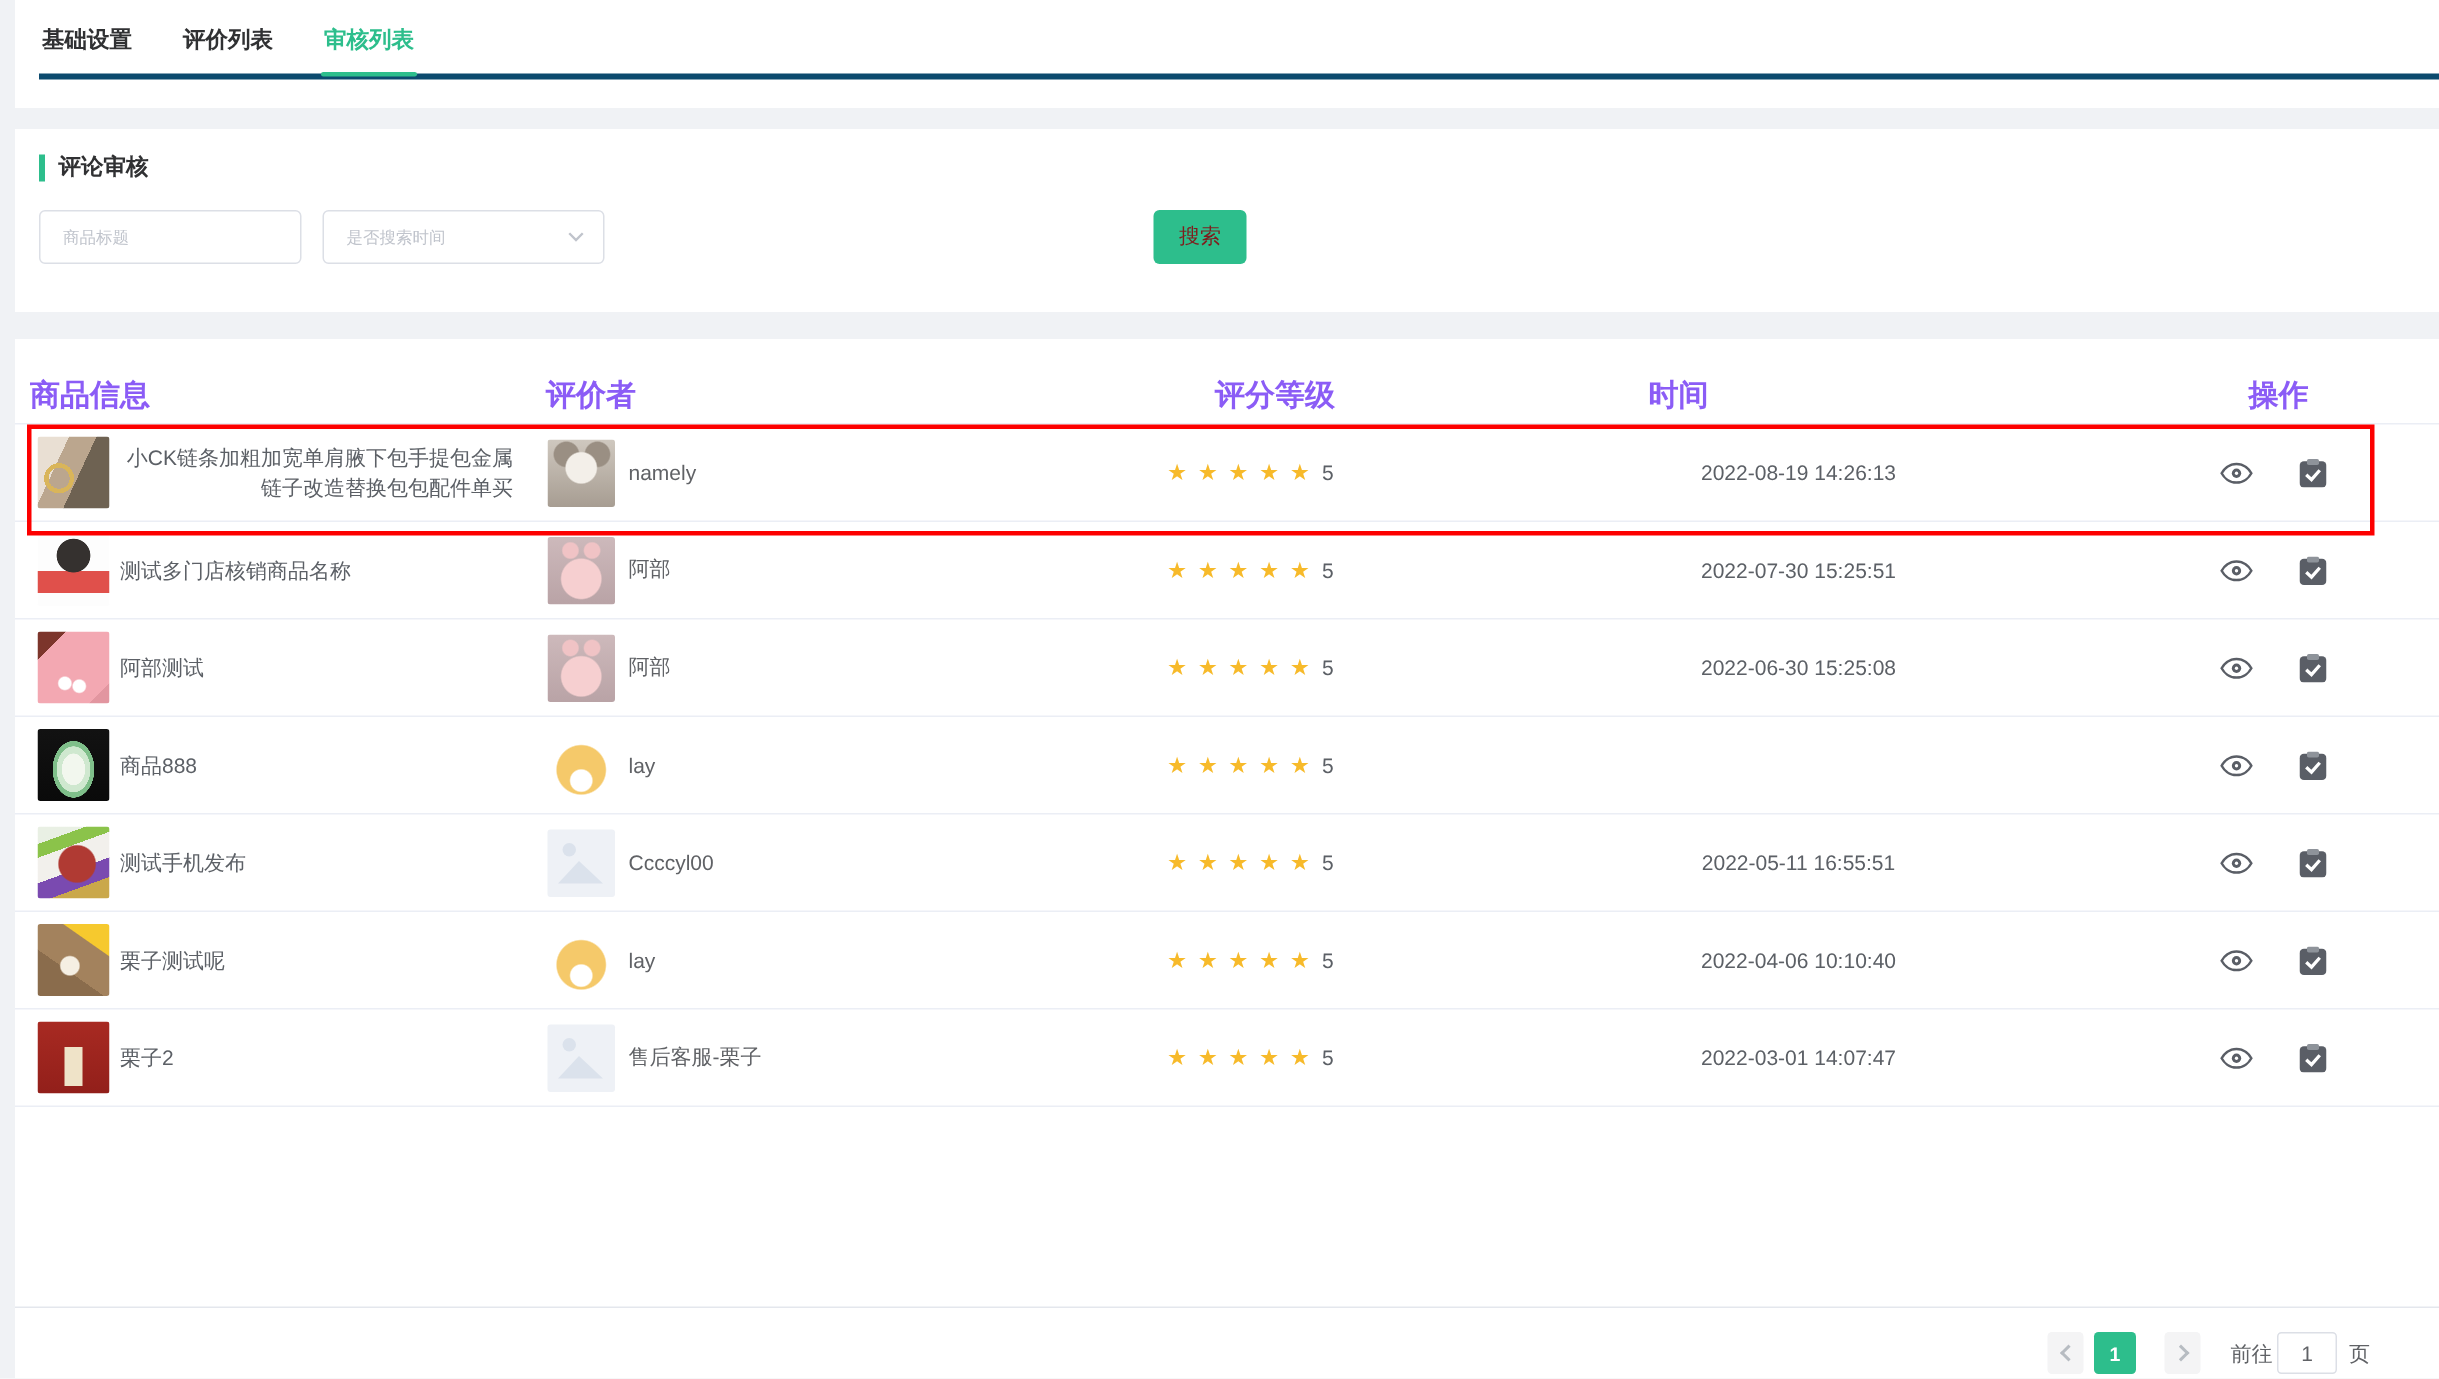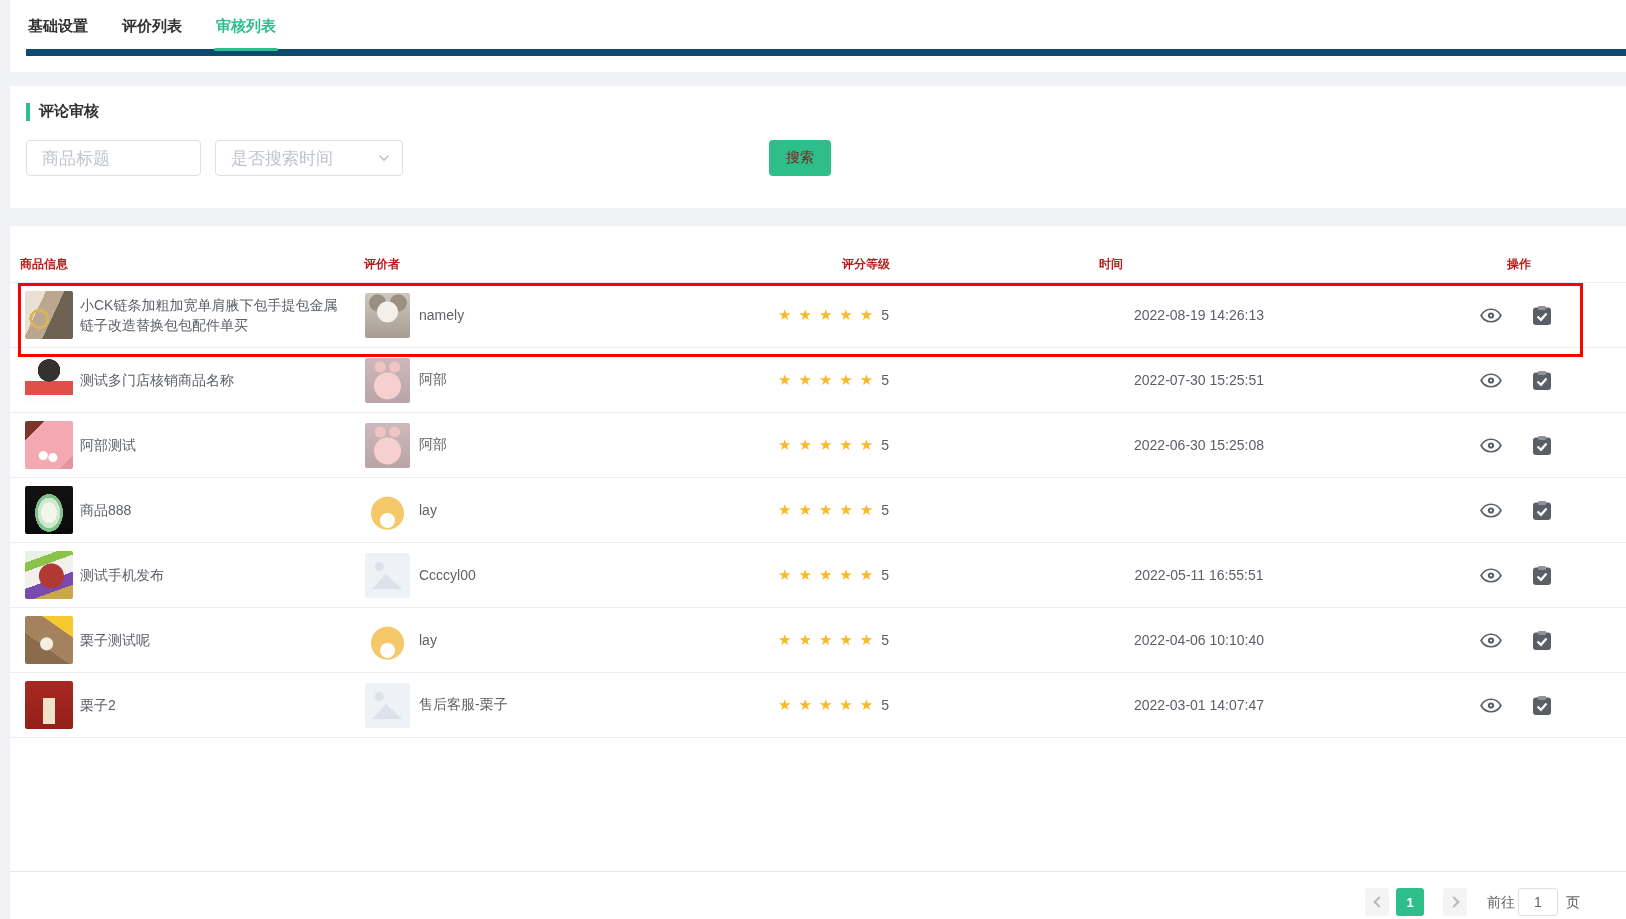--- a/index.html
+++ b/index.html
@@ -12,53 +12,53 @@
     font-family:"Liberation Sans","DejaVu Sans",sans-serif;
     background:#f0f2f5;
     font-size:14px;
     color:#606266;
   }
   .screen{position:relative;width:1626px;height:919px;background:#f0f2f5;overflow:hidden;}
   .card{position:absolute;left:10px;right:0;background:#fff;}
 
   
   .tab-card{top:0;height:72px;}
-  .tabbar{display:flex;margin:0 0 0 16px;padding-top:17px;border-bottom:7px solid #0c4a6e;}
+  .tabbar{display:flex;margin:0 0 0 16px;padding-top:17px;border-bottom:4px solid #0c4a6e;}
   .tab{position:relative;margin-right:30px;padding:0 2px 13px;font-size:15px;font-weight:600;color:#303133;cursor:pointer;}
   .tab.active{color:var(--accent);}
   .tab.active::after{content:'';position:absolute;left:0;right:0;bottom:-2px;height:3px;border-radius:2px;background:var(--accent);}
 
   
   .search-card{top:86px;height:122px;}
   .section-title{position:absolute;left:16px;top:16px;display:flex;align-items:center;}
   .title-bar{width:4px;height:18px;background:var(--accent);margin-right:9px;}
   .title-text{font-size:15px;font-weight:700;color:#303133;}
   .search-row{position:absolute;top:54px;left:0;right:0;height:36px;}
-  .inp{position:absolute;height:36px;border:1px solid #dcdfe6;border-radius:4px;background:#fff;display:flex;align-items:center;font-size:17px;}
+  .inp{position:absolute;height:36px;border:1px solid #dcdfe6;border-radius:4px;background:#fff;display:flex;align-items:center;font-size:11px;}
   .placeholder{color:#c0c4cc;}
   .inp-title{left:16px;width:175px;padding:0 15px;}
   .inp-select{left:205px;width:188px;padding:0 12px 0 15px;justify-content:space-between;cursor:pointer;}
   .inp-date{left:410px;width:347px;padding:0 10px 0 12px;cursor:pointer;}
   .inp-date .dp-start,.inp-date .dp-end{flex:1;text-align:center;}
   .dp-sep{color:#606266;padding:0 4px;}
   .btn-search{position:absolute;left:759px;top:0;width:62px;height:36px;border:none;border-radius:4px;background:var(--accent);color:#7f1d1d;font-size:14px;cursor:pointer;font-family:inherit;}
 
   
   .table-card{top:226px;bottom:0;}
   .thead{position:absolute;top:22px;left:0;right:0;height:35px;border-bottom:1px solid #ebeef5;}
-  .th{position:absolute;top:0;line-height:33px;font-weight:700;color:#b91c1c;font-size:12px;}
+  .th{position:absolute;top:0;line-height:33px;font-weight:700;color:#8b5cf6;font-size:20px;}
   .th-product{left:10px;}
   .th-reviewer{left:354px;text-align:right;}
   .th-rating{left:790px;width:90px;text-align:right;}
   .th-time{left:1089px;width:200px;text-align:left;}
   .th-actions{left:1459px;width:100px;text-align:center;}
   .tbody{position:absolute;top:57px;left:0;right:0;}
   .row{position:relative;height:65px;border-bottom:1px solid #ebeef5;}
   .cell{position:absolute;top:0;height:100%;display:flex;align-items:center;}
-  .c-product{left:15px;width:335px;}
+  .c-product{left:15px;width:335px;text-align:right;}
   .p-img{width:48px;height:48px;border-radius:2px;flex:none;margin-right:7px;}
   .p-title{max-width:262px;line-height:20px;color:#5c6066;}
   .c-reviewer{left:355px;width:330px;}
   .avatar{width:45px;height:45px;border-radius:2px;flex:none;margin-right:9px;position:relative;overflow:hidden;}
   .c-rating{left:768px;}
   .star{color:var(--star);font-size:15px;margin-right:7px;line-height:1;}
   .rating-num{color:#5c6066;margin-left:1px;}
   .c-time{left:1089px;width:200px;justify-content:center;color:#5c6066;}
   .icon-btn{position:absolute;top:50%;transform:translateY(-50%);width:28px;height:28px;display:flex;align-items:center;justify-content:center;background:none;border:none;cursor:pointer;padding:0;}
   .btn-view{left:1467px;}

